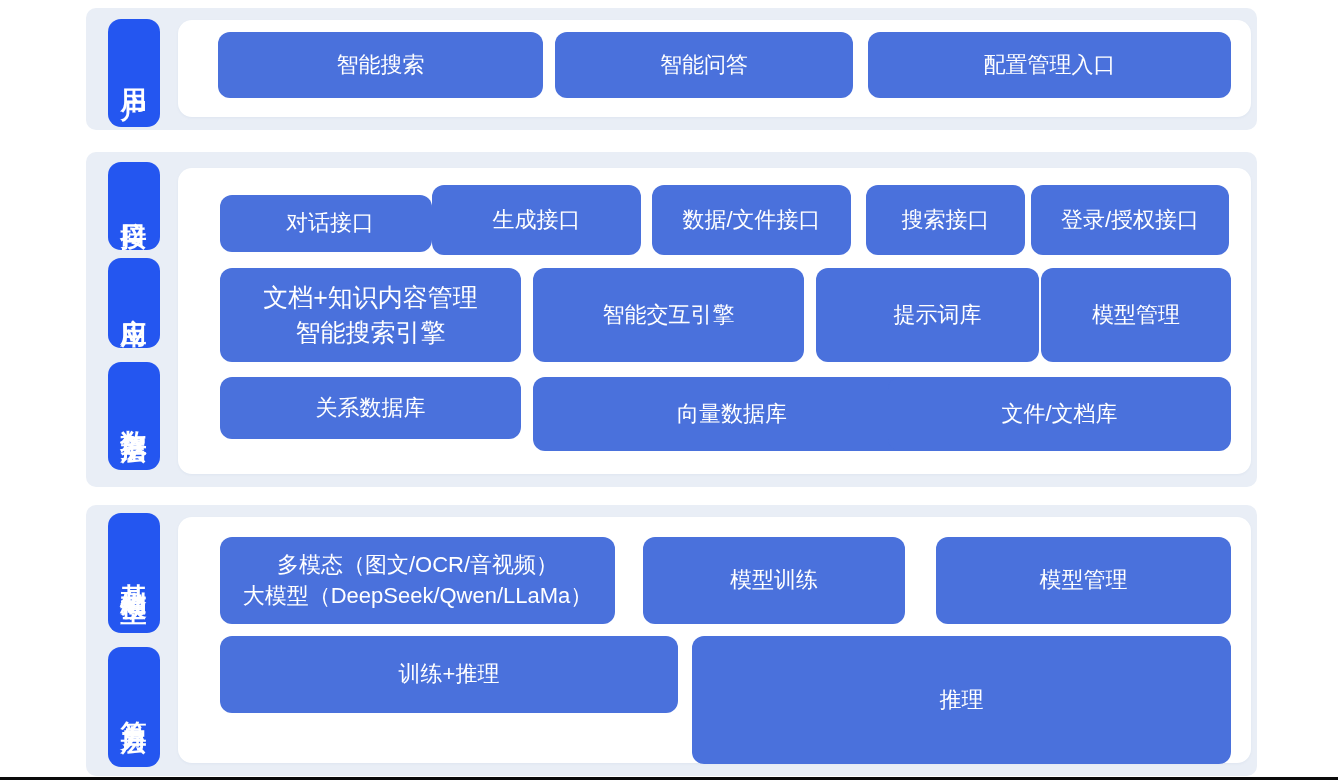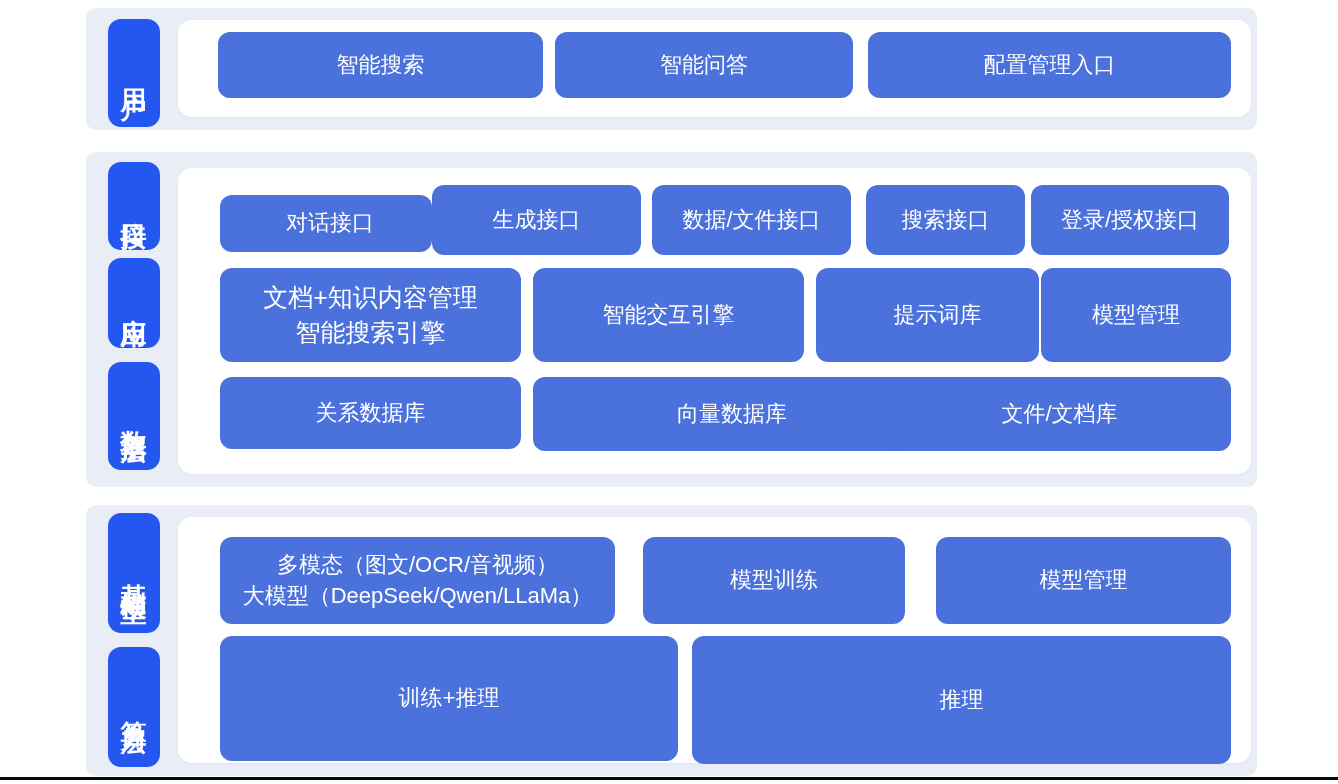--- a/index.html
+++ b/index.html
@@ -79,21 +79,21 @@
   <div class="node" style="left:533px;top:268px;width:271px;height:94px;">
     <span>智能交互引擎</span>
   </div>
   <div class="node" style="left:816px;top:268px;width:203px;height:94px;padding-left:20px;">
     <span>提示词库</span>
   </div>
   <div class="node" style="left:1041px;top:268px;width:190px;height:94px;">
     <span>模型管理</span>
   </div>
 
-  <div class="node" style="left:220px;top:377px;width:301px;height:72px;">
+  <div class="node" style="left:220px;top:377px;width:301px;height:62px;">
     <span>关系数据库</span>
   </div>
   <div class="node" style="left:533px;top:377px;width:398px;height:74px;font-family:Liberation Serif, serif;">
     <span>向量数据库</span>
   </div>
   <div class="node" style="left:888px;top:377px;width:343px;height:74px;">
     <span>文件/文档库</span>
   </div>
 
   <div class="band" style="left:86px;top:505px;width:1171px;height:271px;"></div>
@@ -110,21 +110,21 @@
     <span>多模态（图文/OCR/音视频）</span>
     <span>大模型（DeepSeek/Qwen/LLaMa）</span>
   </div>
   <div class="node" style="left:643px;top:537px;width:262px;height:87px;">
     <span>模型训练</span>
   </div>
   <div class="node" style="left:936px;top:537px;width:295px;height:87px;">
     <span>模型管理</span>
   </div>
 
-  <div class="node" style="left:220px;top:636px;width:458px;height:125px;">
+  <div class="node" style="left:220px;top:636px;width:458px;height:77px;">
     <span>训练+推理</span>
   </div>
   <div class="node" style="left:692px;top:636px;width:539px;height:128px;">
     <span>推理</span>
   </div>
 
   <div class="rule"></div>
 </div>
 
 </body></html>

